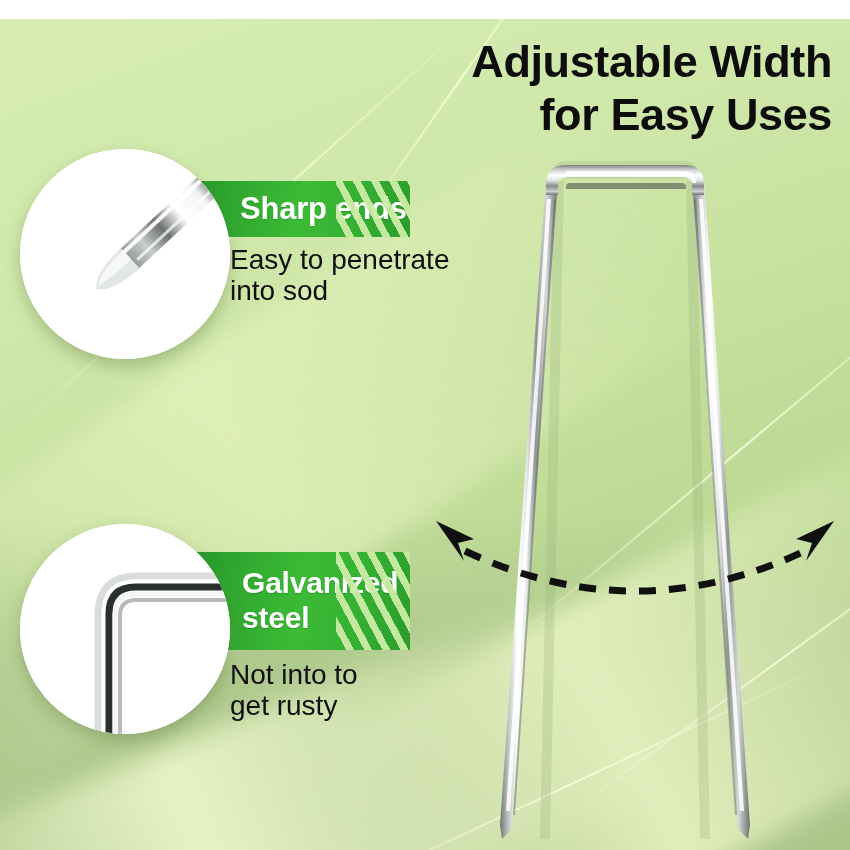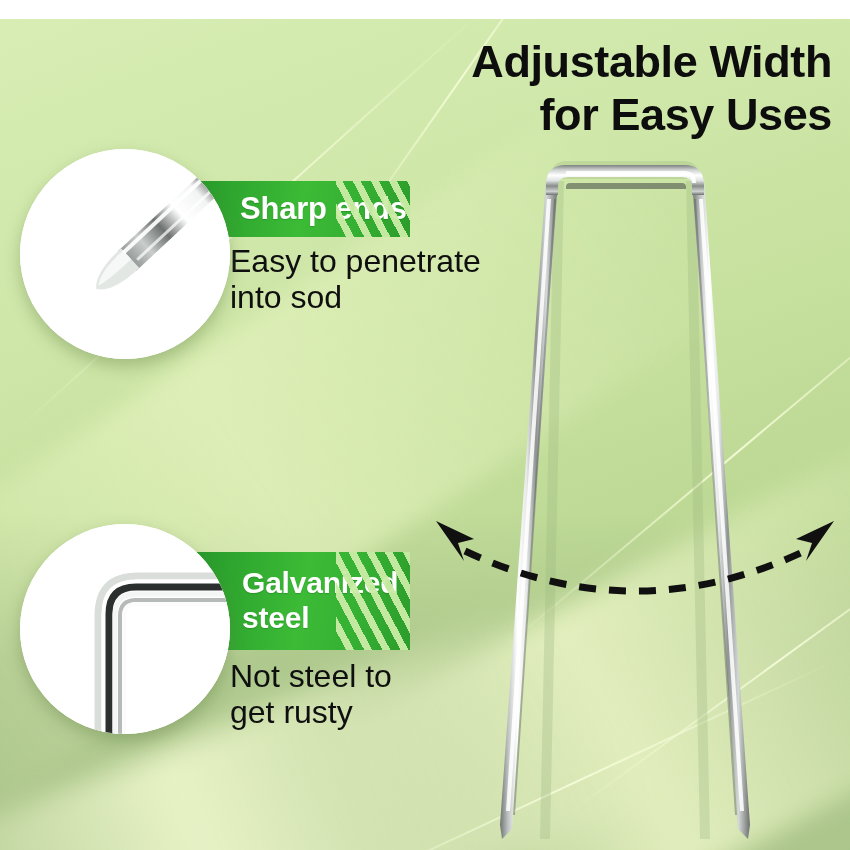--- a/index.html
+++ b/index.html
@@ -162,21 +162,21 @@
       rgba(203,236,166,0.95) 9px,
       rgba(203,236,166,0.95) 16px);
   }
 
   .desc {
     position: absolute;
     left: 210px;
     top: 95px;
     width: 290px;
     color: #0f0f0f;
-    font-size: 32px;
+    font-size: 28px;
     line-height: 1.12;
     white-space: pre-line;
     z-index: 2;
   }
   .desc-2 { top: 135px; }
 
   
   .product {
     position: absolute;
     left: 420px;
@@ -305,21 +305,21 @@
   </div>
 
   <div class="feature feature-2">
 
     <div class="banner banner-2">
       <div class="banner-text">Galvanized
 steel</div>
       <div class="banner-stripes"></div>
     </div>
 
-    <div class="desc desc-2">Not steel to
+    <div class="desc desc-2">Not into to
 get rusty</div>
 
     <div class="photo-circle">
       <svg viewBox="0 0 210 210" xmlns="http://www.w3.org/2000/svg">
         <rect width="210" height="210" fill="#ffffff"></rect>
         <g fill="none" stroke-linecap="butt">
           <path d="M78 210 L78 92 Q78 52 118 52 L210 52" stroke="#d9dedb" stroke-width="7"></path>
           <path d="M84 210 L84 90 Q84 58 116 58 L210 58" stroke="#ffffff" stroke-width="5"></path>
           <path d="M89 210 L89 90 Q89 63 116 63 L210 63" stroke="#2b302e" stroke-width="7"></path>
           <path d="M95 210 L95 91 Q95 70 116 70 L210 70" stroke="#f4f6f5" stroke-width="5"></path>

